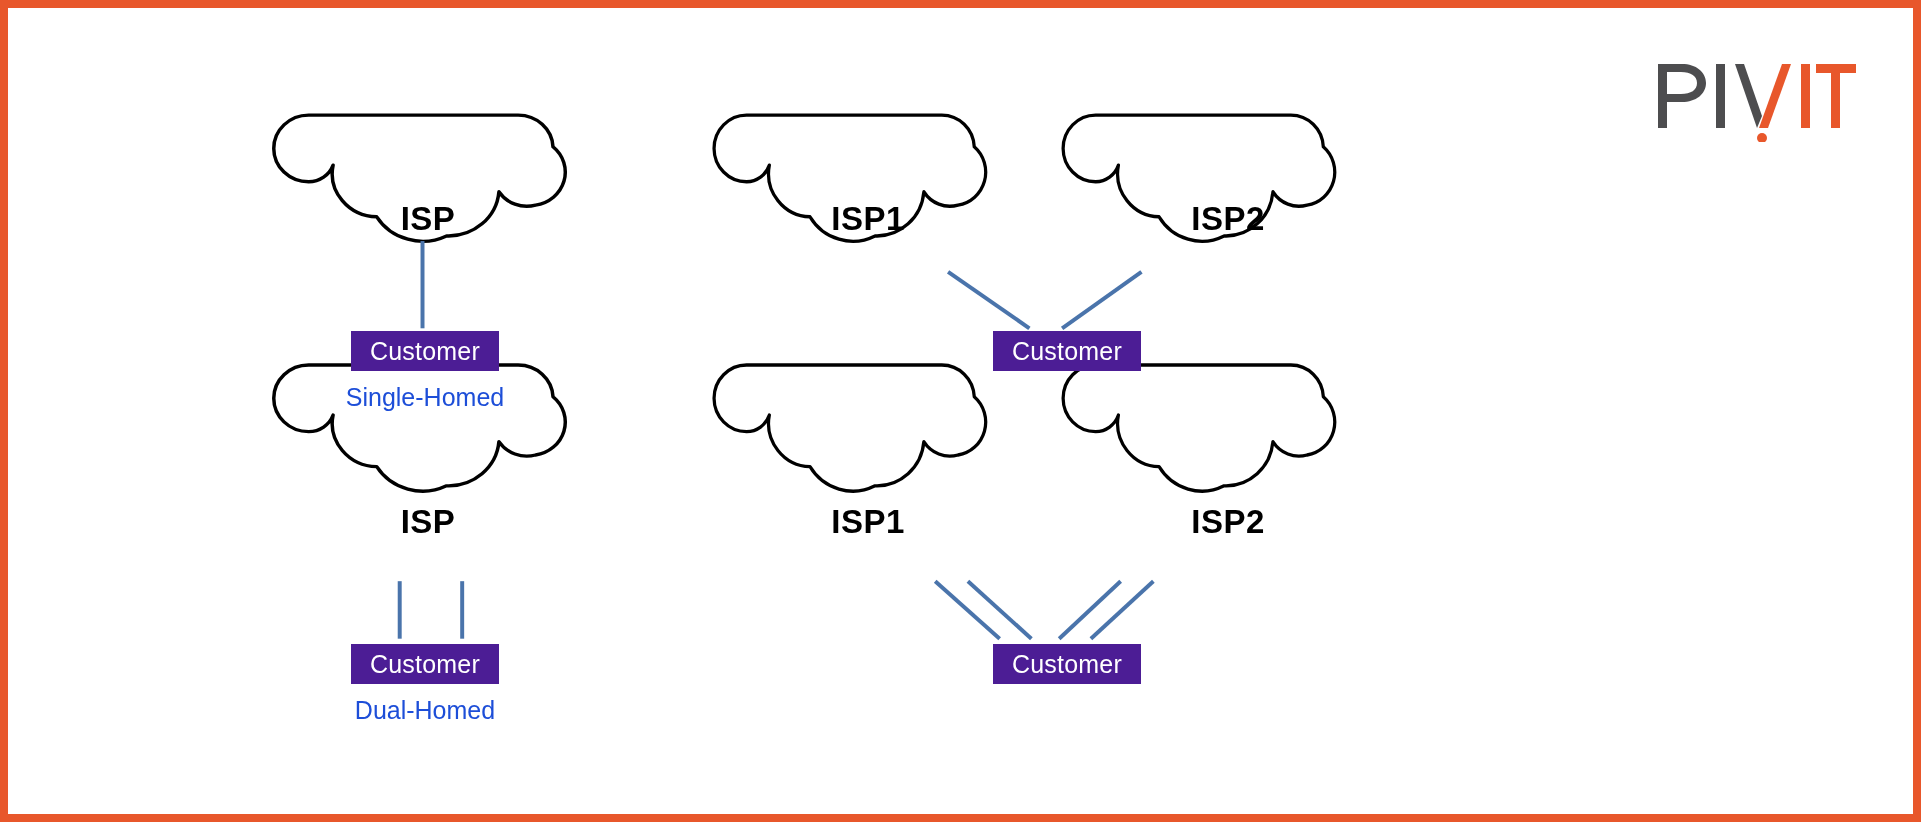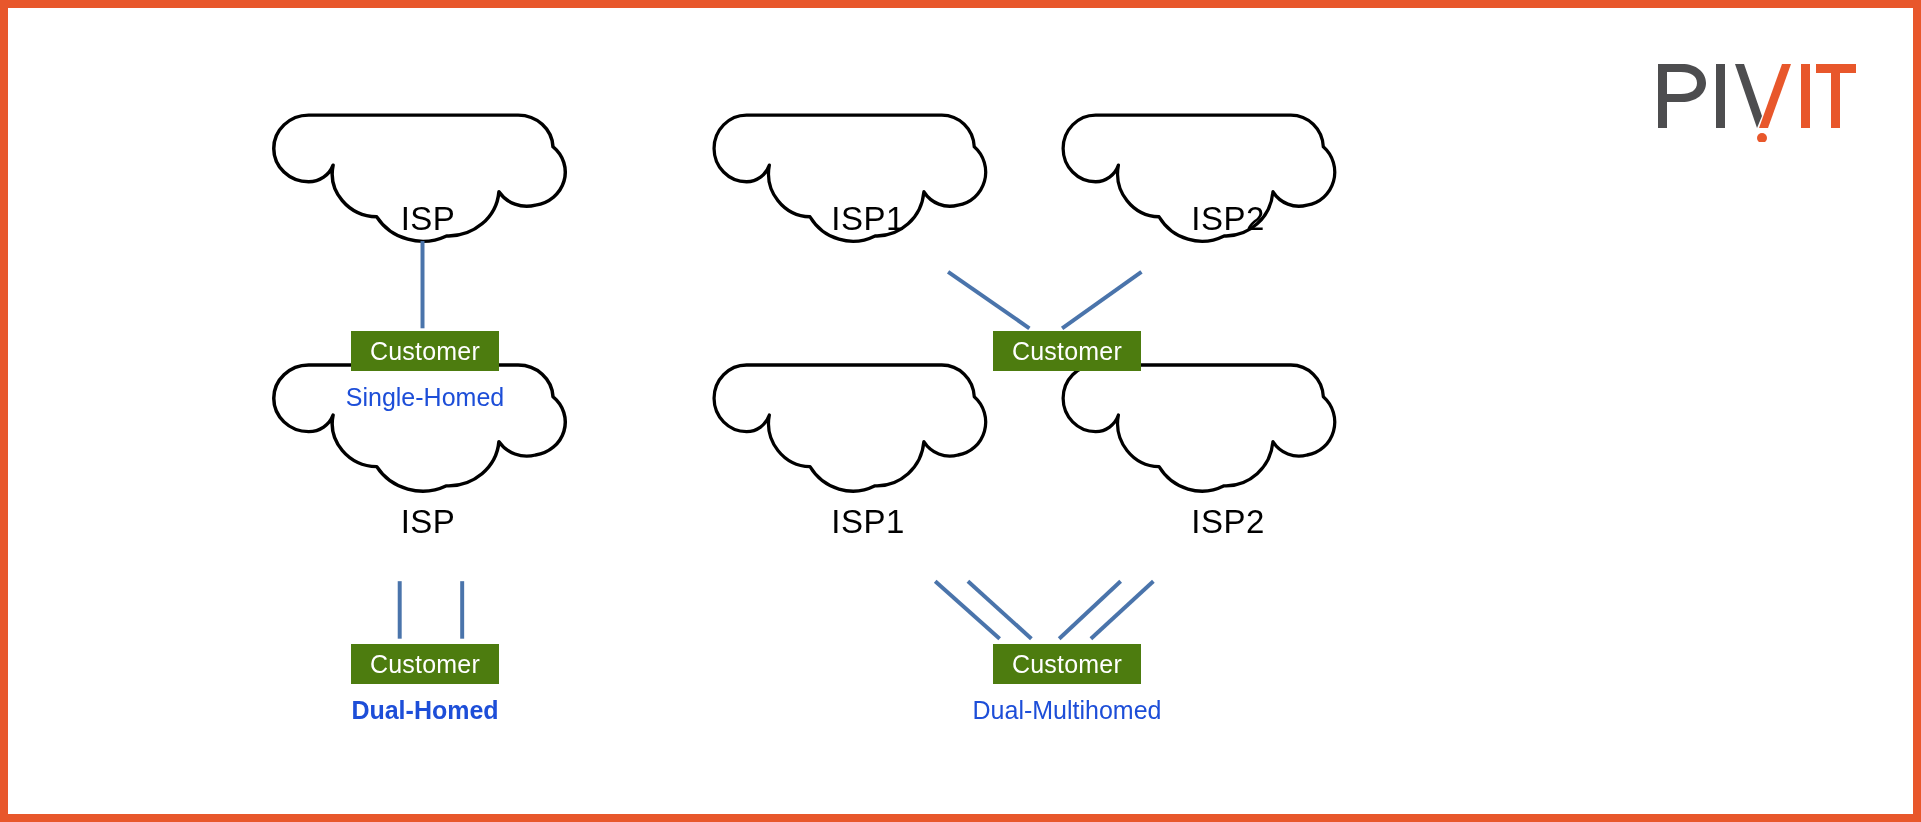--- a/index.html
+++ b/index.html
@@ -23,29 +23,29 @@
   .logo {
     position: absolute;
     left: 1648px;
     top: 50px;
     width: 200px;
     height: 84px;
     user-select: none;
   }
   .cloud-label {
     position: absolute;
-    font-weight: normal;
+    font-weight: bold;
     color: #000000;
     letter-spacing: 0.5px;
     white-space: nowrap;
     text-align: center;
   }
   .cust-box {
     position: absolute;
-    background: #4d7c0f;
+    background: #4c1d95;
     color: #ffffff;
     display: flex;
     align-items: center;
     justify-content: center;
     font-size: 25px;
     letter-spacing: 0.2px;
     white-space: nowrap;
   }
   .caption {
     position: absolute;
@@ -145,20 +145,19 @@
   <div class="cloud-label" style="left:340px; top:192px; width:160px; font-size:33px;">ISP</div>
   <div class="cust-box" style="left:343px; top:323px; width:148px; height:40px;">Customer</div>
   <div class="caption" style="left:267px; top:375px; width:300px;">Single-Homed</div>
 
   <div class="cloud-label" style="left:780px; top:192px; width:160px; font-size:33px;">ISP1</div>
   <div class="cloud-label" style="left:1140px; top:192px; width:160px; font-size:33px;">ISP2</div>
   <div class="cust-box" style="left:985px; top:323px; width:148px; height:40px;">Customer</div>
 
   <div class="cloud-label" style="left:340px; top:495px; width:160px; font-size:33px;">ISP</div>
   <div class="cust-box" style="left:343px; top:636px; width:148px; height:40px;">Customer</div>
-  <div class="caption" style="left:267px; top:688px; width:300px;font-weight:bold;">Dual-Homed</div>
+  <div class="caption" style="left:267px; top:688px; width:300px;">Dual-Homed</div>
 
   <div class="cloud-label" style="left:780px; top:495px; width:160px; font-size:33px;">ISP1</div>
   <div class="cloud-label" style="left:1140px; top:495px; width:160px; font-size:33px;">ISP2</div>
   <div class="cust-box" style="left:985px; top:636px; width:148px; height:40px;">Customer</div>
-  <div class="caption" style="left:909px; top:688px; width:300px;">Dual-Multihomed</div>
 
 </div>
 
 </body></html>

